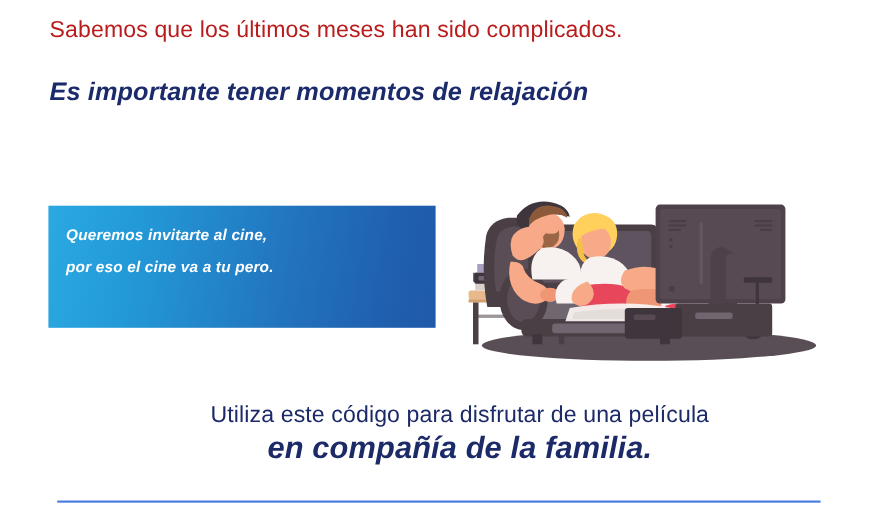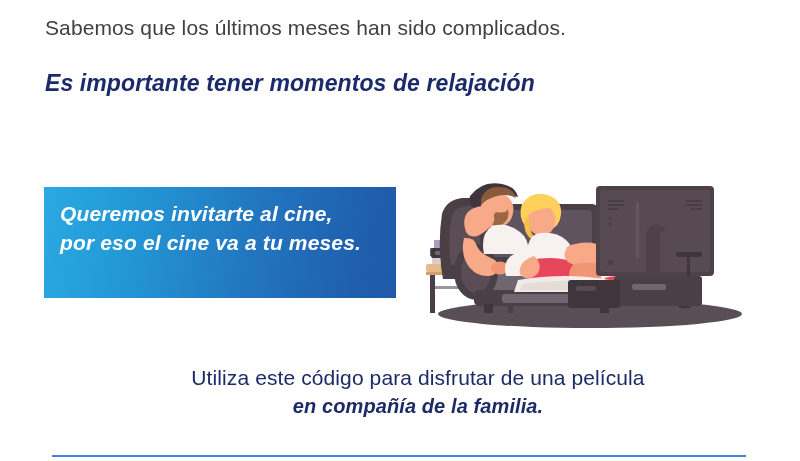--- a/index.html
+++ b/index.html
@@ -22,21 +22,21 @@
     background: #ffffff;
   }
 
   
   .intro-line {
     position: absolute;
     left: 45px;
     top: 14px;
     font-size: 21px;
     line-height: 28px;
-    color: #404040;
+    color: #b91c1c;
     font-weight: 400;
     letter-spacing: 0.1px;
     white-space: nowrap;
   }
 
   .headline {
     position: absolute;
     left: 45px;
     top: 68px;
     font-size: 23px;
@@ -53,21 +53,21 @@
     position: absolute;
     left: 44px;
     top: 187px;
     width: 352px;
     height: 111px;
     background: linear-gradient(100deg, #2aa9e2 0%, #239ad8 22%, #2273be 62%, #1f5fae 88%, #1f5aa8 100%);
     box-sizing: border-box;
     padding: 12px 0 0 16px;
   }
   .callout-text {
-    font-size: 21px;
+    font-size: 14px;
     line-height: 29px;
     color: #ffffff;
     font-weight: 700;
     font-style: italic;
     letter-spacing: 0.15px;
   }
   .callout-text .co-line { display: block; white-space: nowrap; }
 
   
   .outro {
@@ -81,21 +81,21 @@
   }
   .outro-line1 {
     display: block;
     font-size: 21px;
     line-height: 29px;
     font-weight: 400;
     letter-spacing: 0.1px;
   }
   .outro-line2 {
     display: block;
-    font-size: 20px;
+    font-size: 28px;
     line-height: 29px;
     font-weight: 700;
     font-style: italic;
     letter-spacing: 0.1px;
   }
 
   
   .divider {
     position: absolute;
     left: 52px;
@@ -122,21 +122,21 @@
 
   <div class="intro-line">Sabemos que los últimos meses han sido complicados.</div>
 
   <div class="headline">
     <span class="hl-line">Es importante tener momentos de relajación</span>
   </div>
 
   <div class="callout">
     <div class="callout-text">
       <span class="co-line">Queremos invitarte al cine,</span>
-      <span class="co-line">por eso el cine va a tu meses.</span>
+      <span class="co-line">por eso el cine va a tu pero.</span>
     </div>
   </div>
 
   <div class="illustration">
     <svg viewBox="0 0 340 172" xmlns="http://www.w3.org/2000/svg" aria-hidden="true">
 
       <ellipse cx="172" cy="146" rx="152" ry="14" fill="#4b3f46" opacity="0.92"></ellipse>
 
       <g>
 

